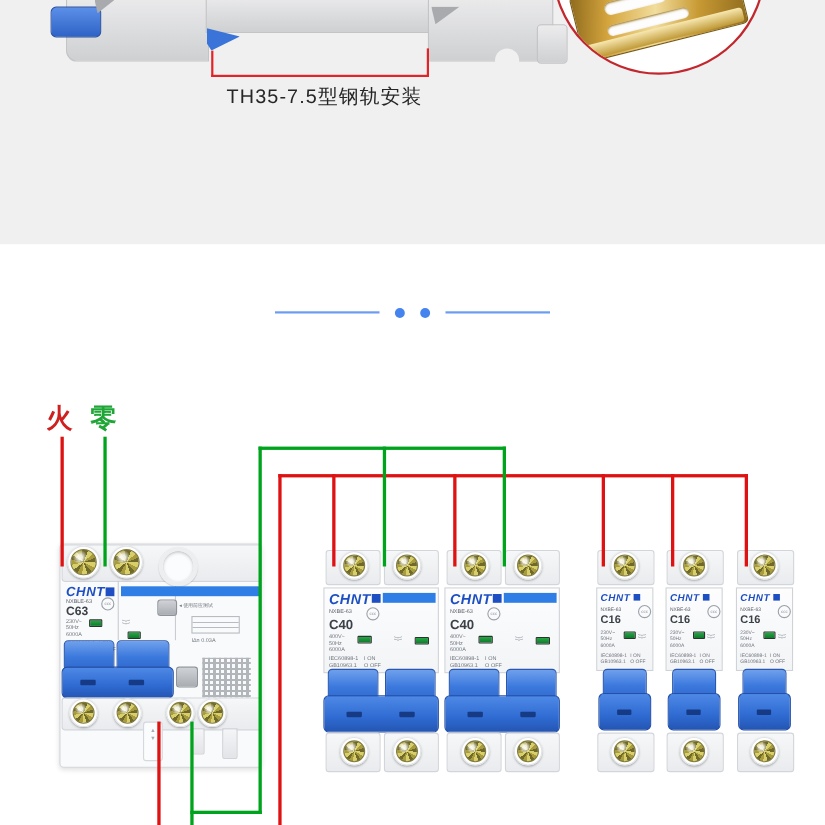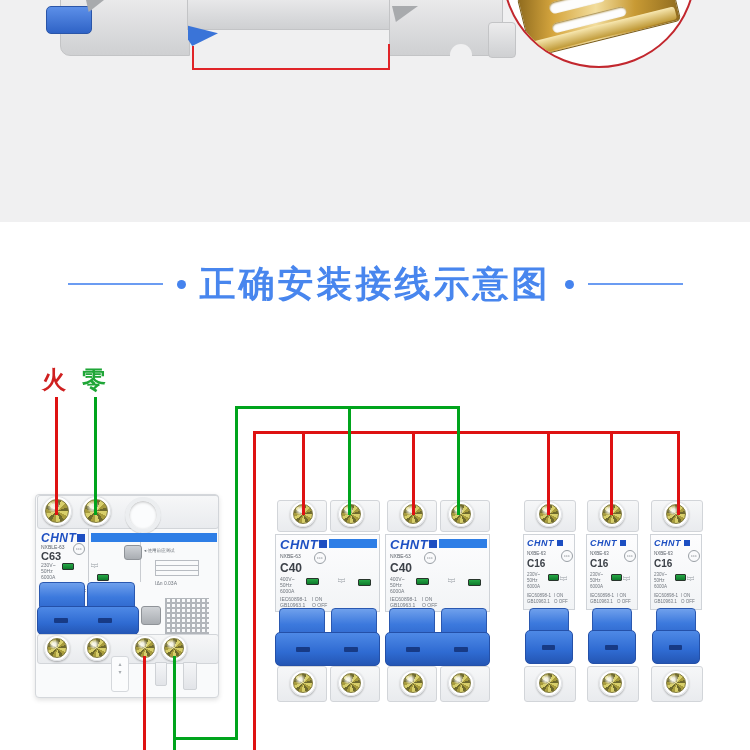--- a/index.html
+++ b/index.html
@@ -38,21 +38,21 @@
   .t-dot{width:9px;height:9px;border-radius:50%;background:#4583ee;}
   .t-text{font-size:36px;font-weight:800;color:#4886ee;letter-spacing:3px;}
 
   
   .wire{position:absolute;}
   .w-red{background:#de1212;}
   .w-green{background:#00a41c;}
   .phase-label{position:absolute;font-size:24px;font-weight:bold;}
 
   
-  .bk{position:absolute;top:500px;}
+  .bk{position:absolute;top:500px;margin-left:19px;}
   .bk-base{position:absolute;left:0;top:0;right:0;bottom:0;background:#f9fafb;
            border:1px solid #d4d7db;border-radius:4px;box-shadow:0 2px 5px rgba(0,0,0,.12);}
   .tblk{position:absolute;background:linear-gradient(180deg,#f6f7f8,#e9ebee);
         border:1px solid #d2d5d9;border-radius:3px;}
   .face{position:absolute;background:linear-gradient(180deg,#fdfdfe,#f2f4f6);
         border:1px solid #cfd3d8;}
   .bezel{position:absolute;background:#fff;border-radius:50%;
          box-shadow:0 1px 2px rgba(0,0,0,.3), inset 0 0 0 1px #e0e2e5;}
   .b30{width:30px;height:30px;} .b26{width:26px;height:26px;}
   .score{position:absolute;border-radius:50%;border:1px solid #817b40;
@@ -110,34 +110,34 @@
       <div class="dark-wedge" style="left:86px;top:0;width:18px;height:12px;"></div>
       <div class="blue-wedge" style="left:188px;top:24px;width:30px;height:22px;"></div>
       <div class="dark-wedge" style="left:392px;top:6px;width:26px;height:16px;"></div>
       <div class="notch-circle" style="left:450px;top:44px;width:22px;height:22px;"></div>
     </div>
     <div>
       <div class="bracket" style="left:192px;top:46px;width:2px;height:24px;"></div>
       <div class="bracket" style="left:388px;top:44px;width:2px;height:26px;"></div>
       <div class="bracket" style="left:192px;top:68px;width:198px;height:2px;"></div>
     </div>
+    <div class="rail-label">TH35-7.5型钢轨安装</div>
     <div class="inset-circle">
       <div class="rail-plate">
         <div class="rail-slot" style="left:28px;top:12px;width:58px;height:12px;"></div>
         <div class="rail-slot" style="left:26px;top:33px;width:76px;height:10px;"></div>
 
       </div>
       <div class="rail-flange"></div>
     </div>
   </div>
 
   <div class="title-row">
     <div class="t-line"></div>
     <div class="t-dot"></div>
-    <div class="t-text">正确安装接线示意图</div>
     <div class="t-dot"></div>
     <div class="t-line"></div>
   </div>
 
   <div class="phase-label" style="left:42px;top:364px;color:#cf2020;">火</div>
   <div class="phase-label" style="left:82px;top:364px;color:#1fa637;">零</div>
 
   <div class="bk" style="left:35px;top:494px;width:184px;height:204px;">
     <div class="bk-base"></div>
     <div class="tblk" style="left:2px;top:1px;width:180px;height:32px;"></div>

